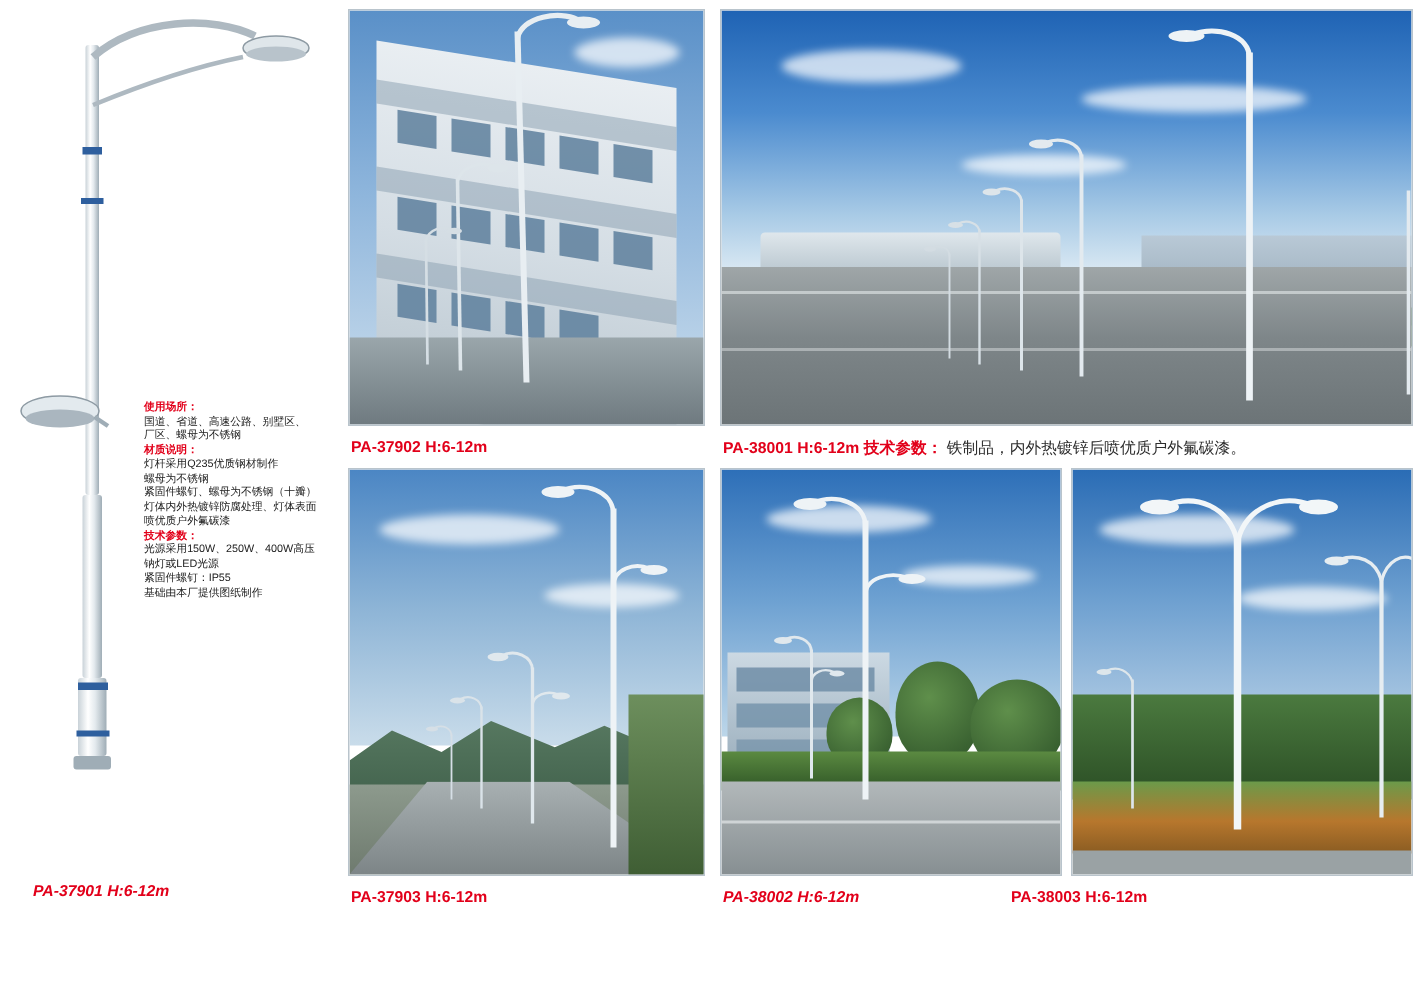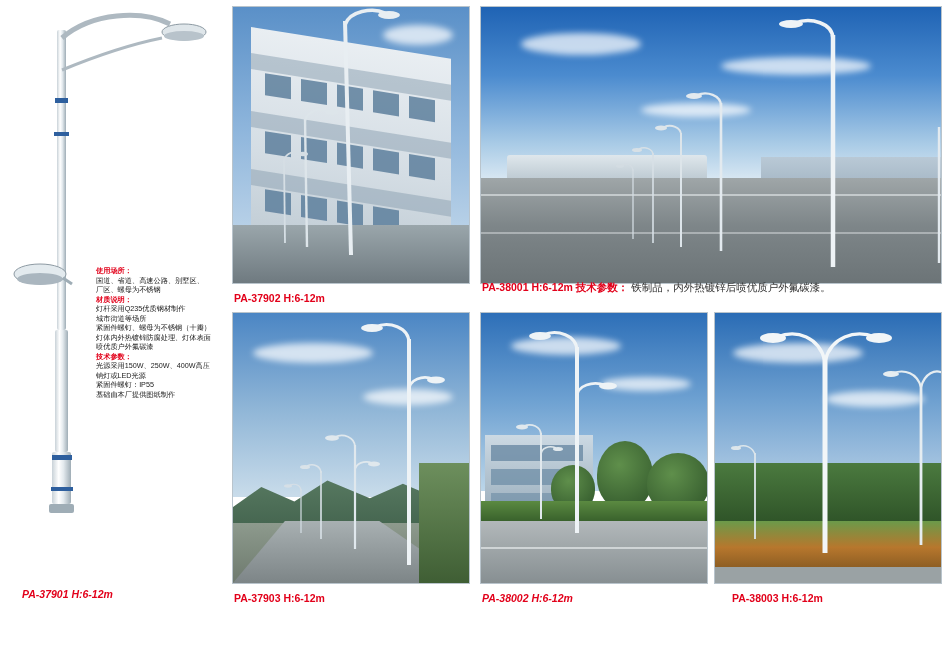--- a/index.html
+++ b/index.html
@@ -255,21 +255,21 @@
       <ellipse cx="32" cy="21" rx="23" ry="6" fill="#aab6bf"></ellipse>
       <path d="M55,20 L64,26" stroke="#9fadb6" stroke-width="3" fill="none"></path>
     </svg>
 
     <div class="spec">
       <span class="ln hd">使用场所：</span>
       <span class="ln">国道、省道、高速公路、别墅区、</span>
       <span class="ln">厂区、螺母为不锈钢</span>
       <span class="ln hd">材质说明：</span>
       <span class="ln">灯杆采用Q235优质钢材制作</span>
-      <span class="ln">城市街道等场所</span>
+      <span class="ln">螺母为不锈钢</span>
       <span class="ln">紧固件螺钉、螺母为不锈钢（十瓣）</span>
       <span class="ln">灯体内外热镀锌防腐处理、灯体表面</span>
       <span class="ln">喷优质户外氟碳漆</span>
       <span class="ln hd">技术参数：</span>
       <span class="ln">光源采用150W、250W、400W高压</span>
       <span class="ln">钠灯或LED光源</span>
       <span class="ln">紧固件螺钉：IP55</span>
       <span class="ln">基础由本厂提供图纸制作</span>
     </div>
   </div>
@@ -352,21 +352,21 @@
       <ellipse cx="180" cy="121" rx="6" ry="2.4" fill="#dde5ea"></ellipse>
       <path d="M172,236 L172,146" stroke="#d7e0e6" stroke-width="1.6" fill="none"></path>
       <path d="M172,148 C172,142 164,139 158,142" stroke="#d7e0e6" stroke-width="1.4" fill="none"></path>
       <ellipse cx="156" cy="143" rx="5" ry="2" fill="#d7e0e6"></ellipse>
       <path d="M152,232 L152,162" stroke="#d3dce2" stroke-width="1.3" fill="none"></path>
       <path d="M152,164 C152,158 146,156 141,158" stroke="#d3dce2" stroke-width="1.2" fill="none"></path>
       <ellipse cx="139" cy="159" rx="4" ry="1.8" fill="#d3dce2"></ellipse>
       <path d="M458,256 L458,120" stroke="#e3eaef" stroke-width="2.4" fill="none"></path>
     </svg>
   </div>
-  <div class="caption" style="left:482px; top:281px;">
+  <div class="caption" style="left:482px; top:292px;">
     <span>PA-38001 H:6-12m</span>
     <span class="tech">技术参数：</span>
     <span class="techtxt">铁制品，内外热镀锌后喷优质户外氟碳漆。</span>
   </div>
 
   <div class="photo" id="ph-37903">
     <div class="sky-3"></div>
     <div class="cloud" style="left:20px; top:30px; width:120px; height:20px;"></div>
     <div class="cloud" style="left:130px; top:76px; width:90px; height:16px;"></div>
     <div class="mount-3"></div>
@@ -441,21 +441,21 @@
       <ellipse cx="164" cy="25" rx="13" ry="5" fill="#f2f6f8"></ellipse>
       <path d="M206,232 L206,72" stroke="#e6edf1" stroke-width="2.8" fill="none"></path>
       <path d="M206,74 C202,60 190,56 178,60" stroke="#e6edf1" stroke-width="2.2" fill="none"></path>
       <path d="M206,74 C210,60 220,56 228,60" stroke="#e6edf1" stroke-width="2.2" fill="none"></path>
       <ellipse cx="176" cy="61" rx="8" ry="3" fill="#e6edf1"></ellipse>
       <path d="M40,226 L40,140" stroke="#dde6eb" stroke-width="1.8" fill="none"></path>
       <path d="M40,142 C38,134 30,131 23,134" stroke="#dde6eb" stroke-width="1.5" fill="none"></path>
       <ellipse cx="21" cy="135" rx="5" ry="2" fill="#dde6eb"></ellipse>
     </svg>
   </div>
-  <div class="caption" style="left:732px; top:592px;">PA-38003 H:6-12m</div>
+  <div class="caption" style="left:674px; top:592px;">PA-38003 H:6-12m</div>
 
   <div class="gutter"></div>
 
   <div class="footer">
     
     
 
     
     
 

